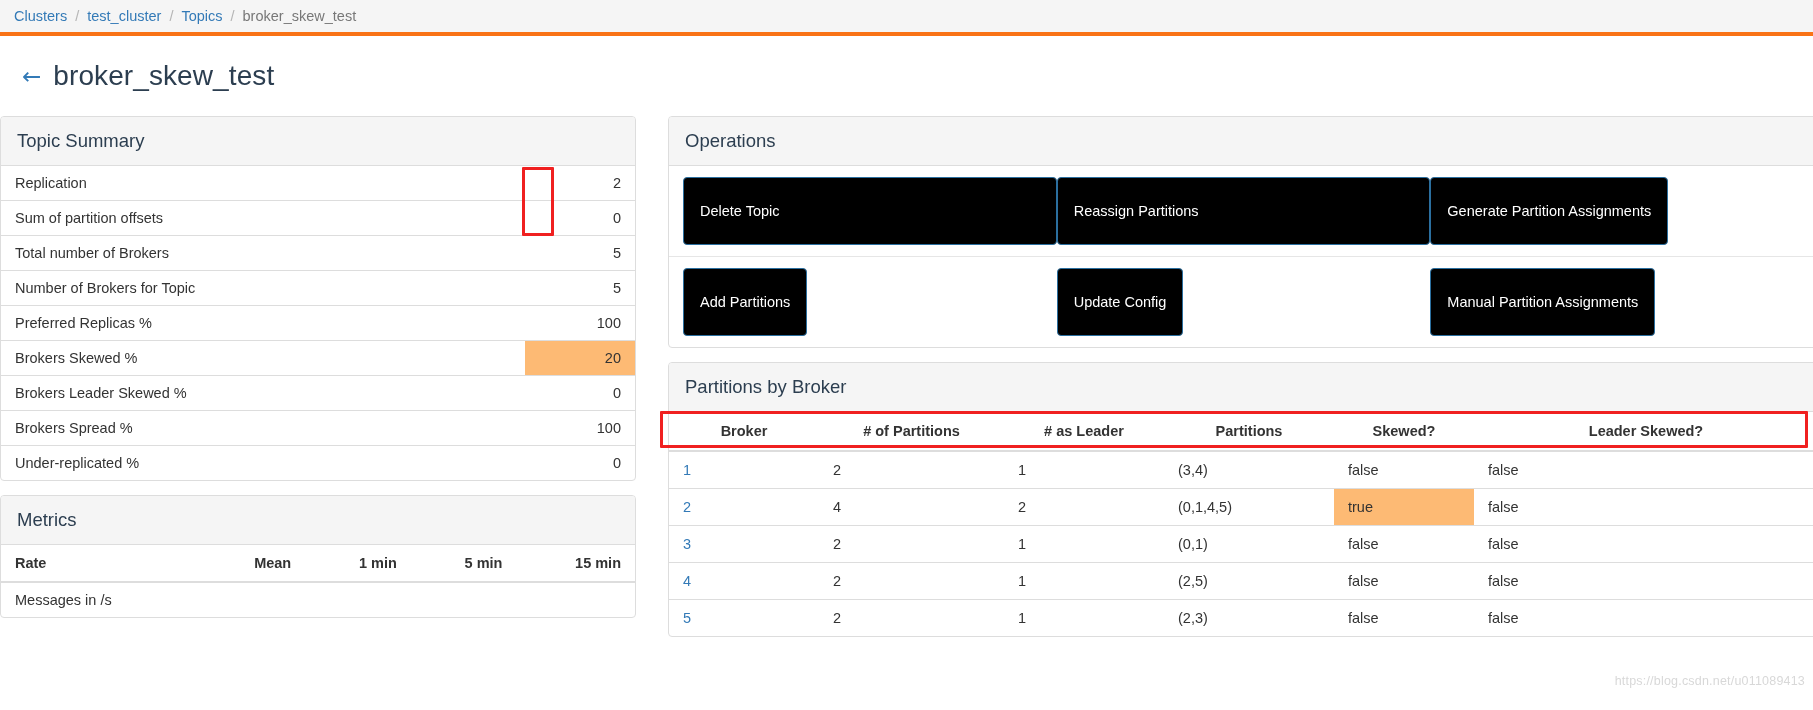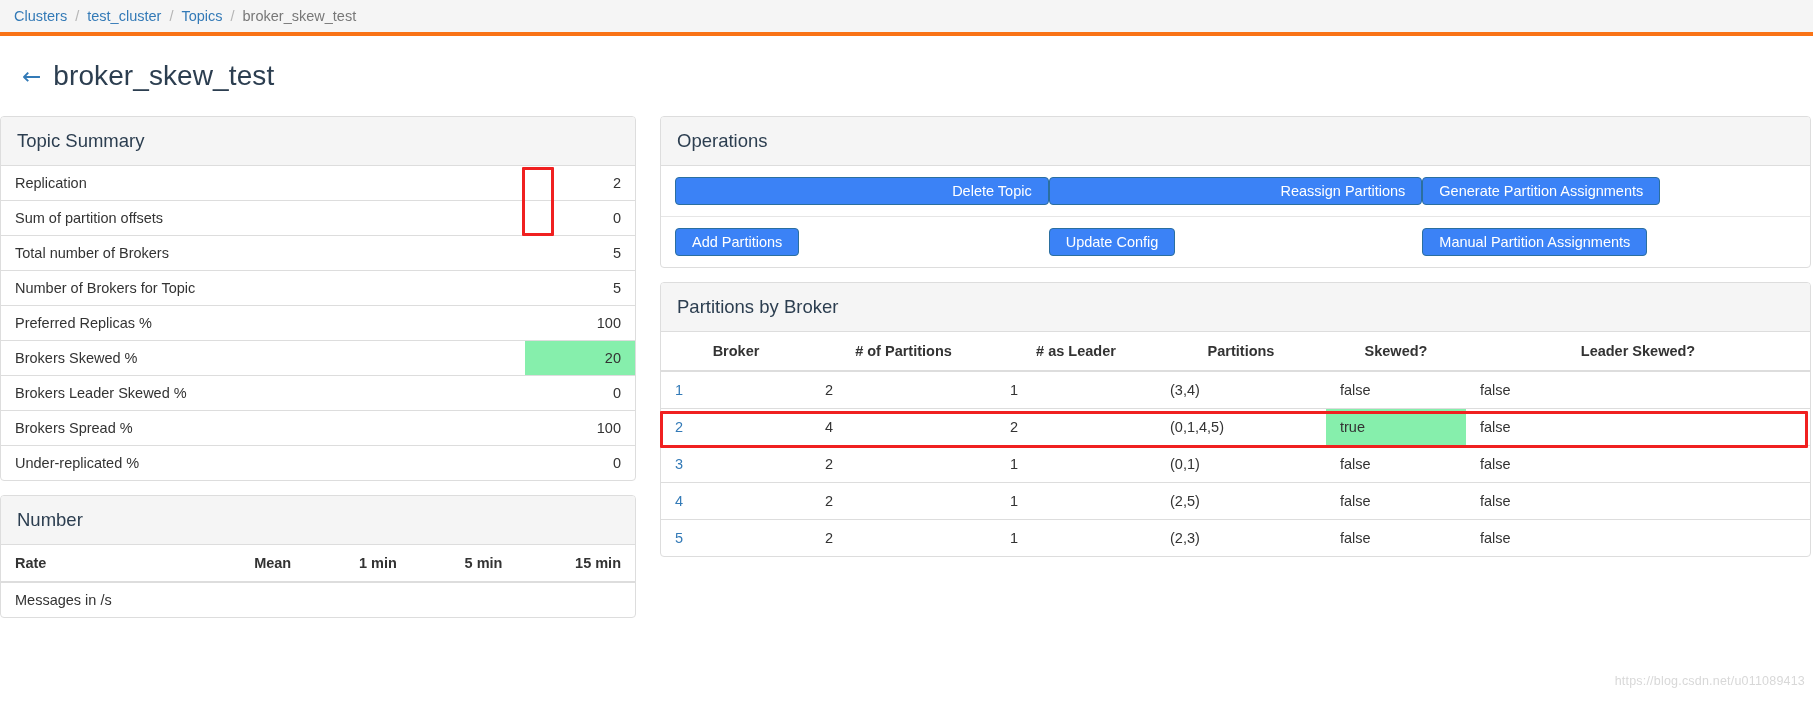--- a/index.html
+++ b/index.html
@@ -44,21 +44,21 @@
     font-family: "DejaVu Sans", sans-serif;
   }
   .page-title {
     font-size: 28px;
     color: #2c3e50;
     font-weight: normal;
     letter-spacing: 0.1px;
   }
 
   
-  .columns { display: flex; align-items: flex-start; gap: 24px; padding: 0 0 0 0; }
+  .columns { display: flex; align-items: flex-start; gap: 32px; padding: 0 0 0 0; }
   .col-left  { width: 636px; flex: 0 0 636px; }
   .col-right { width: 1151px; flex: 0 0 1151px; }
 
   
   .panel {
     background: #ffffff;
     border: 1px solid #dddddd;
     border-radius: 4px;
     margin-bottom: 14px;
   }
@@ -78,21 +78,21 @@
   table.tbl { width: 100%; border-collapse: collapse; }
   table.tbl td, table.tbl th {
     padding: 9px 14px;
     font-size: 14.5px;
     border-top: 1px solid #dddddd;
     vertical-align: middle;
   }
   table.tbl tr:first-child td, table.tbl tr:first-child th { border-top: none; }
   .sum-key { text-align: left; color: #333333; }
   .sum-val { text-align: right; color: #333333; width: 110px; }
-  .cell-warn { background: #86efac; }
+  .cell-warn { background: #fdba74; }
 
   
   table.metrics { width: 100%; border-collapse: collapse; }
   table.metrics th {
     font-size: 14.5px;
     font-weight: bold;
     color: #333333;
     padding: 10px 14px;
     border-bottom: 2px solid #dddddd;
     text-align: right;
@@ -109,28 +109,28 @@
 
   
   .btn-row {
     display: flex;
     padding: 11px 14px;
     gap: 0;
   }
   .btn-row + .btn-row { border-top: 1px solid #e6e6e6; }
   .btn-cell { flex: 1 1 0; display: flex; }
   .btn {
-    background: #3b82f6;
+    background: #000000;
     border: 1px solid #2b6f9f;
     color: #ffffff;
     font-size: 14.5px;
-    padding: 4px 16px;
+    padding: 24px 16px;
     border-radius: 4px;
     cursor: pointer;
-    text-align: right;
+    text-align: left;
     font-family: "Liberation Sans", sans-serif;
     white-space: nowrap;
     line-height: 1.25;
   }
   .btn.wide { width: 100%; }
 
   
   table.brokers { width: 100%; border-collapse: collapse; }
   table.brokers th {
     font-size: 14.5px;
@@ -243,21 +243,21 @@
               <tr>
                 <td class="sum-key">Under-replicated %</td>
                 <td class="sum-val">0</td>
               </tr>
             </tbody>
         </table>
       </div>
 
       <div class="panel">
         <div class="panel-heading">
-          <span class="panel-title">Number</span>
+          <span class="panel-title">Metrics</span>
         </div>
         <table class="metrics">
           <thead>
               <tr id="metrics-head">
                 <th class="first">Rate</th>
                 <th>Mean</th>
                 <th>1 min</th>
                 <th>5 min</th>
                 <th>15 min</th>
               </tr>

